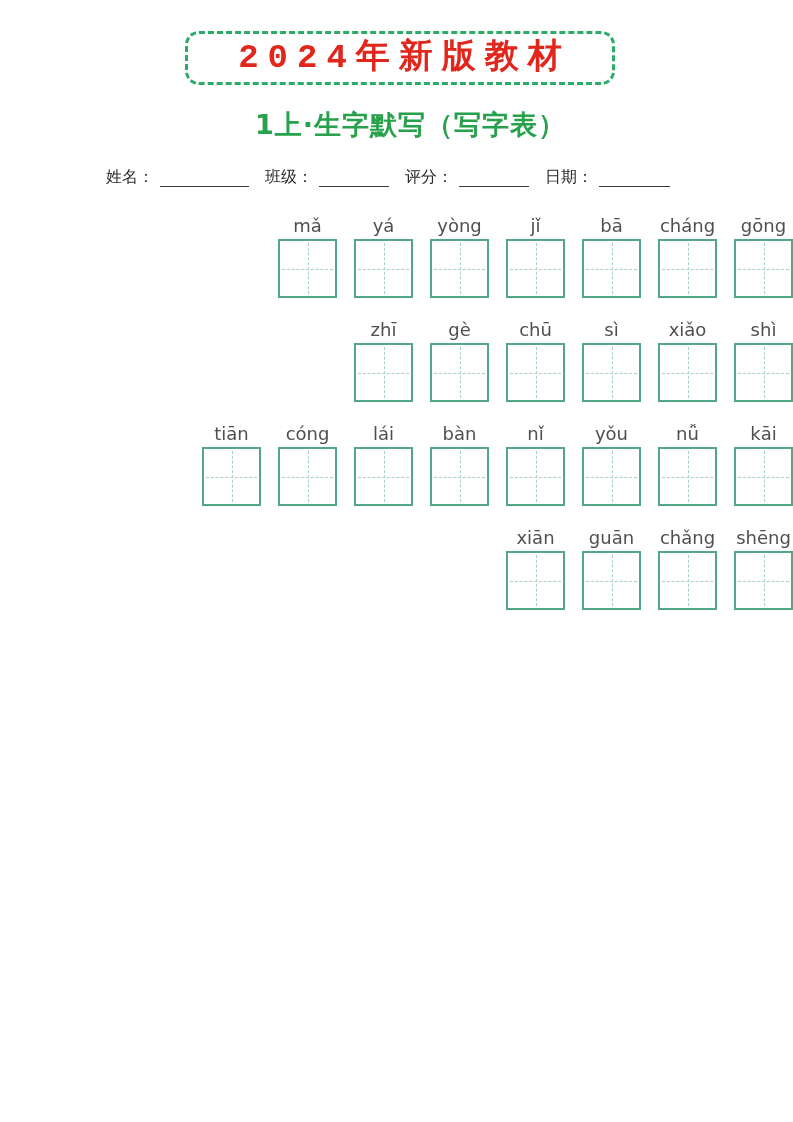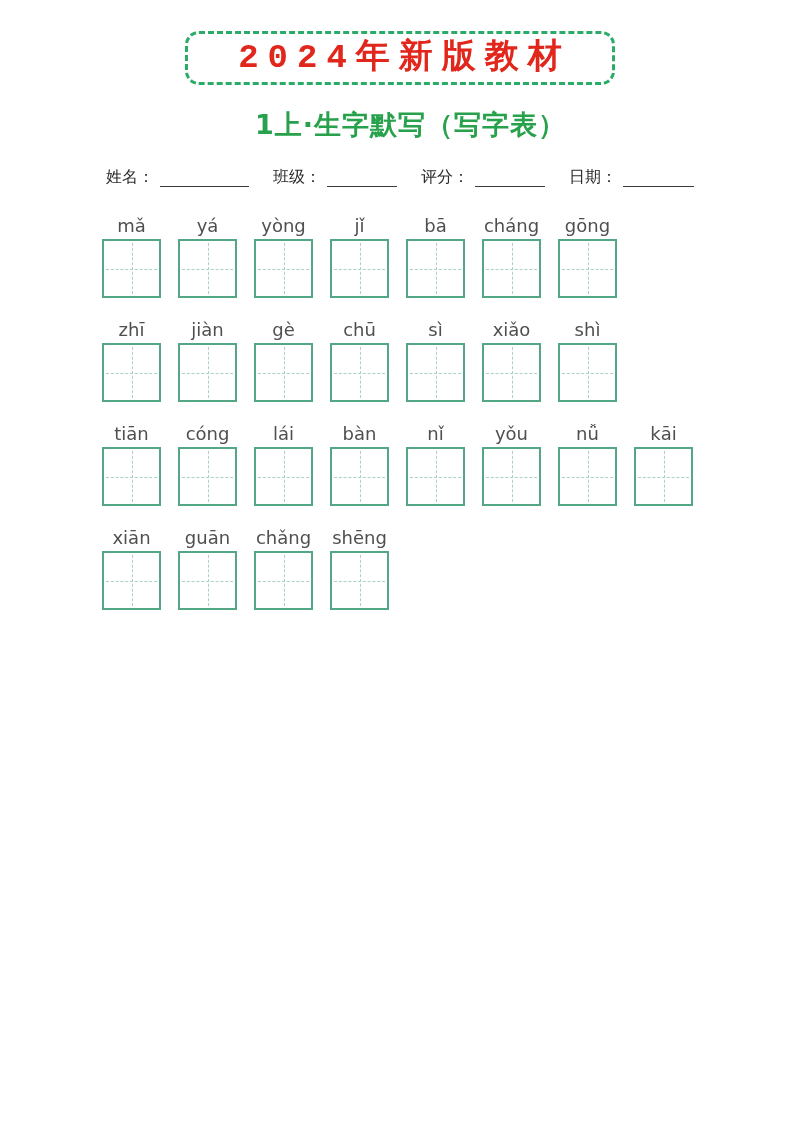--- a/index.html
+++ b/index.html
@@ -52,21 +52,21 @@
     line-height:29px;
     color:var(--subtitle-green);
     letter-spacing:1px;
     padding-left:28px;
   }
   
   .info-row{
     margin:27px 0 0 106px;
     display:flex;
     align-items:flex-end;
-    gap:24px;
+    gap:16px;
     height:21px;
   }
   .info-field{display:flex;align-items:flex-end;}
   .info-label{
     font-family:"Liberation Serif","DejaVu Serif",serif;
     font-size:16px;
     line-height:20px;
     color:var(--info-ink);
     white-space:nowrap;
   }
@@ -79,20 +79,21 @@
   .blank-0{width:89px;}
   .blank-1{width:70px;}
   .blank-2{width:70px;}
   .blank-3{width:71px;}
   
   .pinyin-grid{margin:28px 0 0 102px;}
   .grid-row{
     display:flex;
     gap:17px;
     margin-bottom:21px;
+    justify-content:flex-end;
   }
   .pinyin-cell{
     width:59px;
     display:flex;
     flex-direction:column;
     align-items:center;
   }
   .pinyin-label{
     width:max-content;
     font-family:"DejaVu Sans",sans-serif;
@@ -210,27 +211,20 @@
       </div>
       <div class="grid-row">
         <div class="pinyin-cell">
           <div class="pinyin-label">zhī</div>
           <div class="char-box">
             <div class="guide-v"></div>
             <div class="guide-h"></div>
           </div>
         </div>
         <div class="pinyin-cell">
-          <div class="pinyin-label">jiàn</div>
-          <div class="char-box">
-            <div class="guide-v"></div>
-            <div class="guide-h"></div>
-          </div>
-        </div>
-        <div class="pinyin-cell">
           <div class="pinyin-label">gè</div>
           <div class="char-box">
             <div class="guide-v"></div>
             <div class="guide-h"></div>
           </div>
         </div>
         <div class="pinyin-cell">
           <div class="pinyin-label">chū</div>
           <div class="char-box">
             <div class="guide-v"></div>

